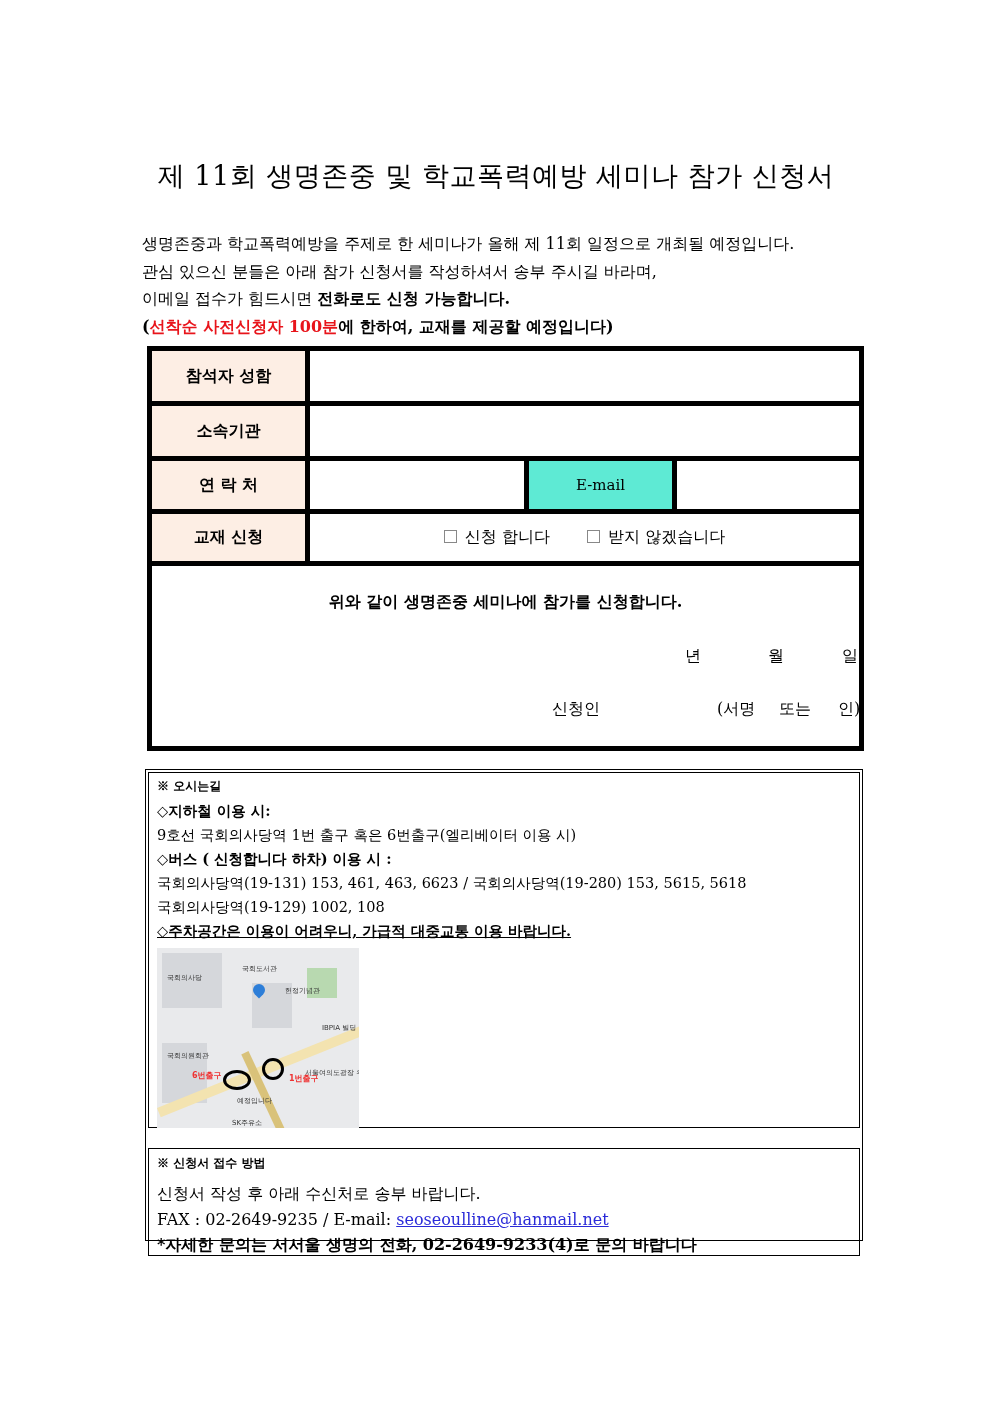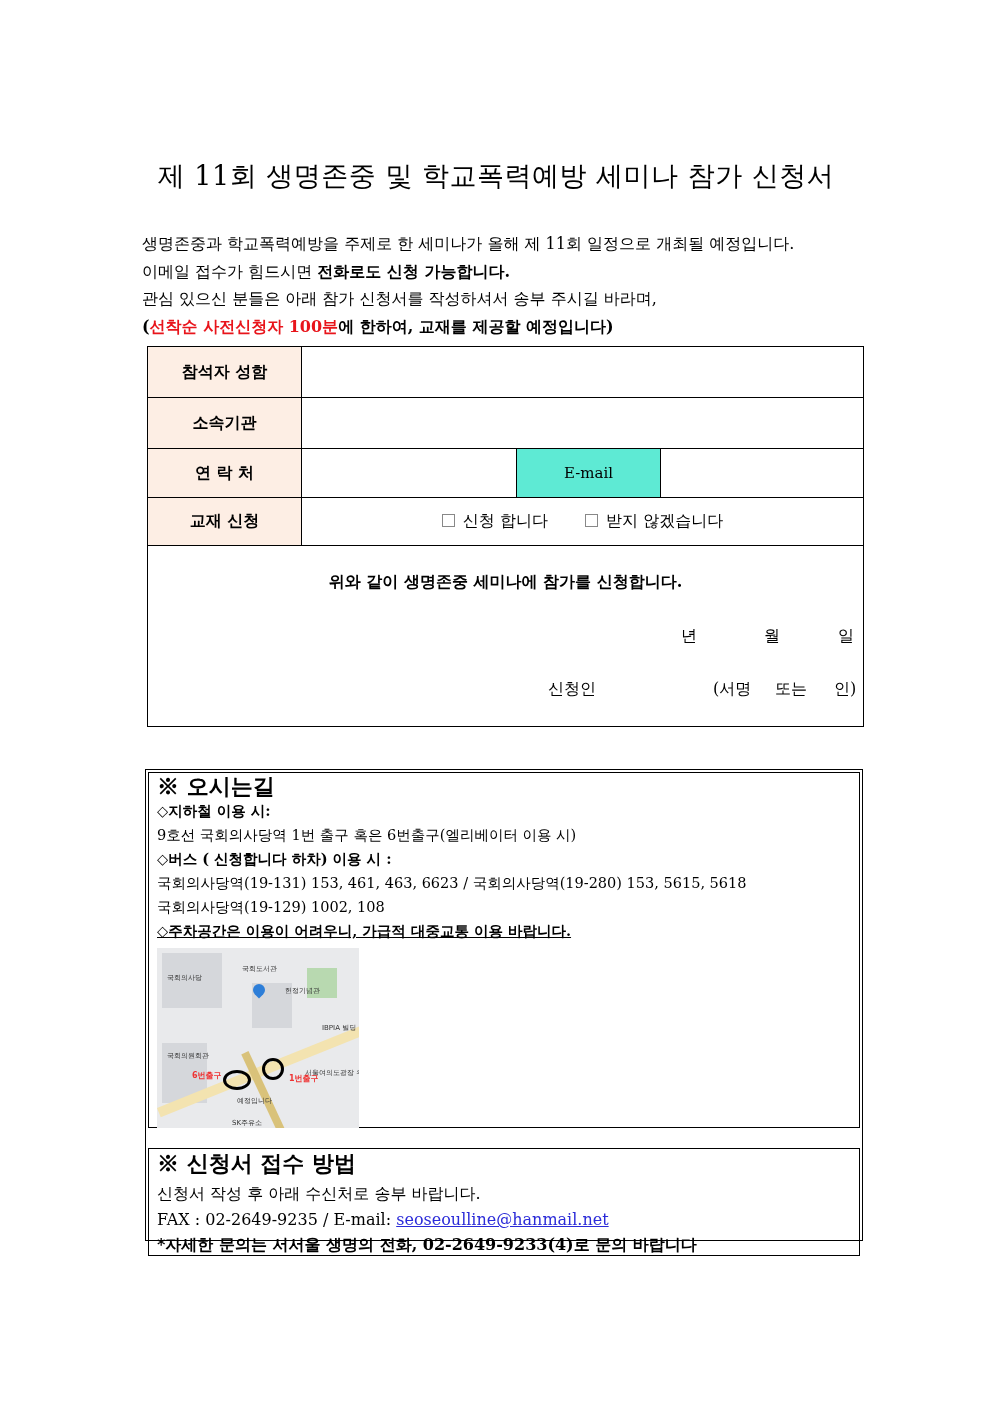--- a/index.html
+++ b/index.html
@@ -14,21 +14,21 @@
     }
     .intro { position: absolute; left: 142px; top: 230px; font-size: 16px; line-height: 27.5px; }
     .intro .line { white-space: nowrap; }
     .bold { font-weight: bold; }
     .red { color: #e8141b; }
 
     table.form {
       position: absolute; left: 147px; top: 346px; width: 717px;
       border-collapse: collapse; font-size: 16px;
     }
-    table.form td { border: 1px solid #000000; padding: 0; text-align: center; }
+    table.form td { border: 5px solid #000000; padding: 0; text-align: center; }
     td.lbl { background: #fdeee4; width: 153px; font-weight: bold; }
     td.lbl2 { background: #5eead4; width: 143px; font-size: 15px; }
     tr.r1 td { height: 50px; }
     tr.r2 td { height: 50px; }
     tr.r3 td { height: 48px; }
     tr.r4 td { height: 47px; }
     td.confirm { height: 180px; position: relative; text-align: left; vertical-align: top; }
     .confirm-text { position: absolute; left: 0; top: 26px; width: 100%; text-align: center; font-weight: bold; font-size: 16px; }
     .date-row { position: absolute; top: 80px; left: 0; width: 100%; height: 22px; }
     .date-row span { position: absolute; font-size: 16px; }
@@ -41,21 +41,21 @@
       position: absolute; left: 145px; top: 769px; width: 718px; height: 472px;
       border: 1px solid #000; padding: 2px; box-sizing: border-box;
     }
     .info-cell {
       border: 1px solid #000; box-sizing: border-box; position: relative;
       font-size: 14.5px; padding-left: 8px;
     }
     .info-cell.top { height: 356px; }
     .info-cell.bottom { height: 108px; margin-top: 20px; font-size: 16px; }
     .info-line { line-height: 24px; white-space: nowrap; }
-    .info-head { font-size: 22px; font-weight: bold; line-height: 26px; }
+    .info-head { font-size: 12px; font-weight: bold; line-height: 26px; }
     .u { text-decoration: underline; }
     .link { color: #2a2ad8; text-decoration: underline; }
 
     .map {
       position: absolute; left: 8px; top: 175px; width: 202px; height: 180px;
       background: #e9eaec; overflow: hidden;
     }
     .map .blk { position: absolute; background: #d5d7db; }
     .map .road { position: absolute; background: #f3e3b0; }
     .map .lbl { position: absolute; font-size: 7px; color: #333; font-family: "DejaVu Sans", sans-serif; white-space: nowrap; }
@@ -63,22 +63,22 @@
     .map .ring { position: absolute; border: 3px solid #000; border-radius: 50%; }
     .map .pin { position: absolute; width: 12px; height: 12px; border-radius: 50% 50% 50% 0; background: #2d7ed8; transform: rotate(-45deg); }
   </style>
 </head>
 <body>
 
 <div class="title">제 11회 생명존중 및 학교폭력예방 세미나 참가 신청서</div>
 
 <div class="intro">
   <div class="line">생명존중과 학교폭력예방을 주제로 한 세미나가 올해 제 11회 일정으로 개최될 예정입니다.</div>
+  <div class="line">관심 있으신 분들은 아래 참가 신청서를 작성하셔서 송부 주시길 바라며,</div>
   <div class="line"><span>이메일 접수가 힘드시면 </span><span class="bold">전화로도 신청 가능합니다.</span></div>
-  <div class="line">관심 있으신 분들은 아래 참가 신청서를 작성하셔서 송부 주시길 바라며,</div>
   <div class="line bold"><span>(</span><span class="red">선착순 사전신청자 100분</span><span>에 한하여, 교재를 제공할 예정입니다)</span></div>
 </div>
 
 <table class="form">
   <tbody>
       <tr class="r1">
     <td class="lbl">참석자 성함</td>
     <td colspan="3"></td>
   </tr>
   <tr class="r2">

